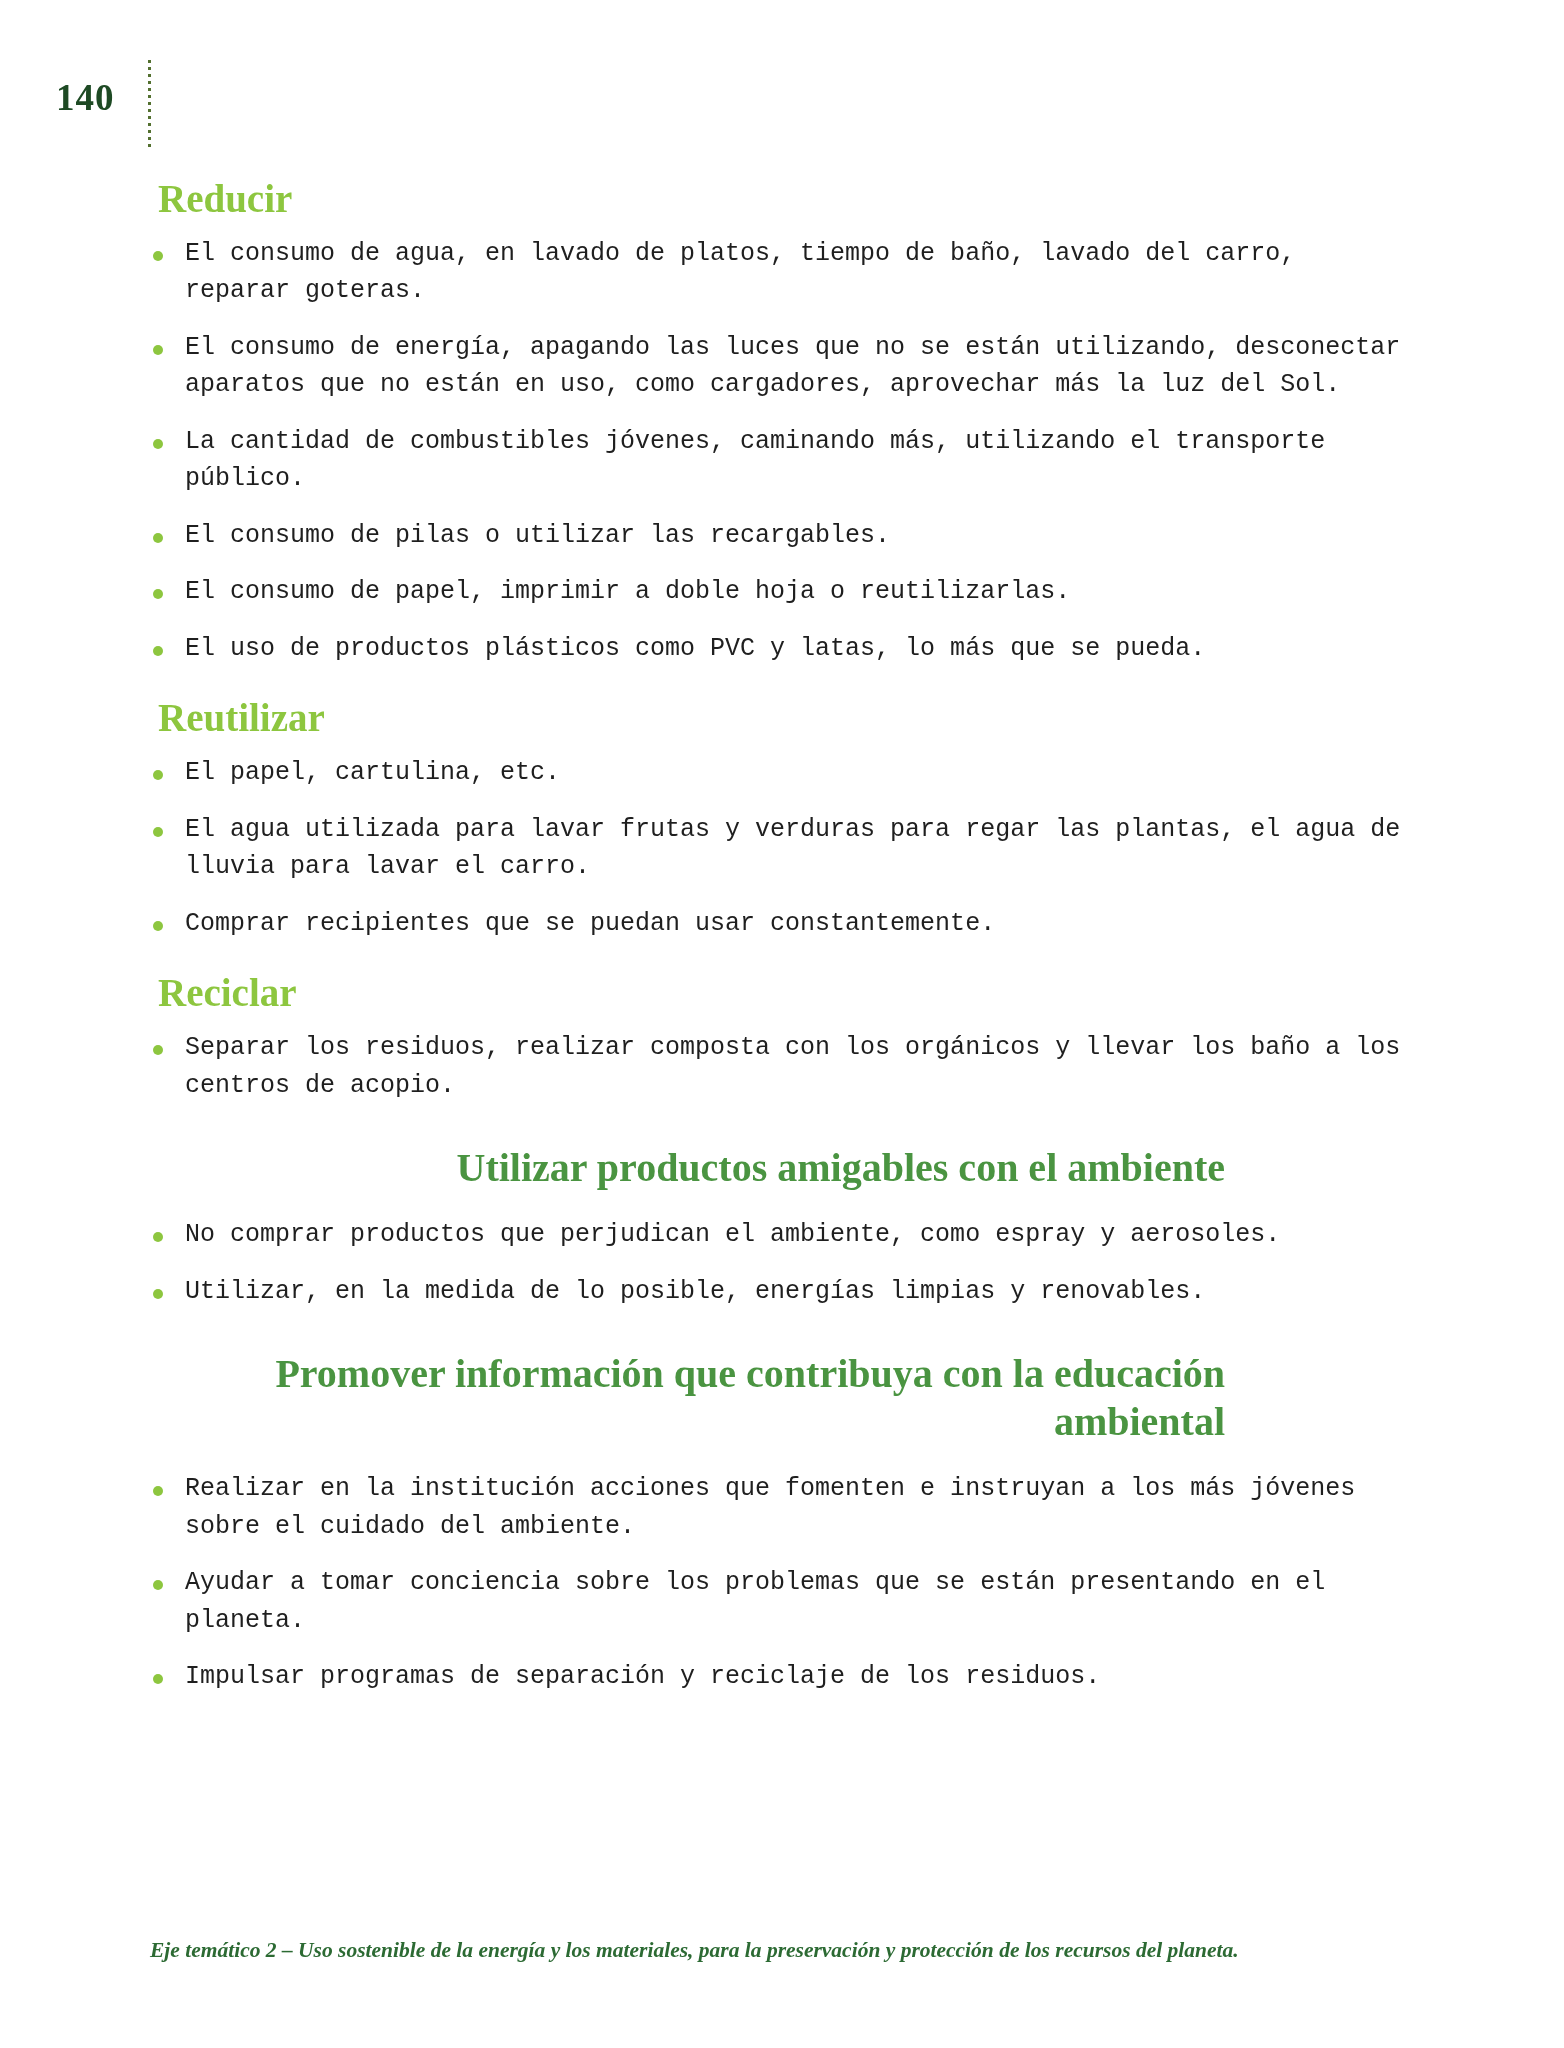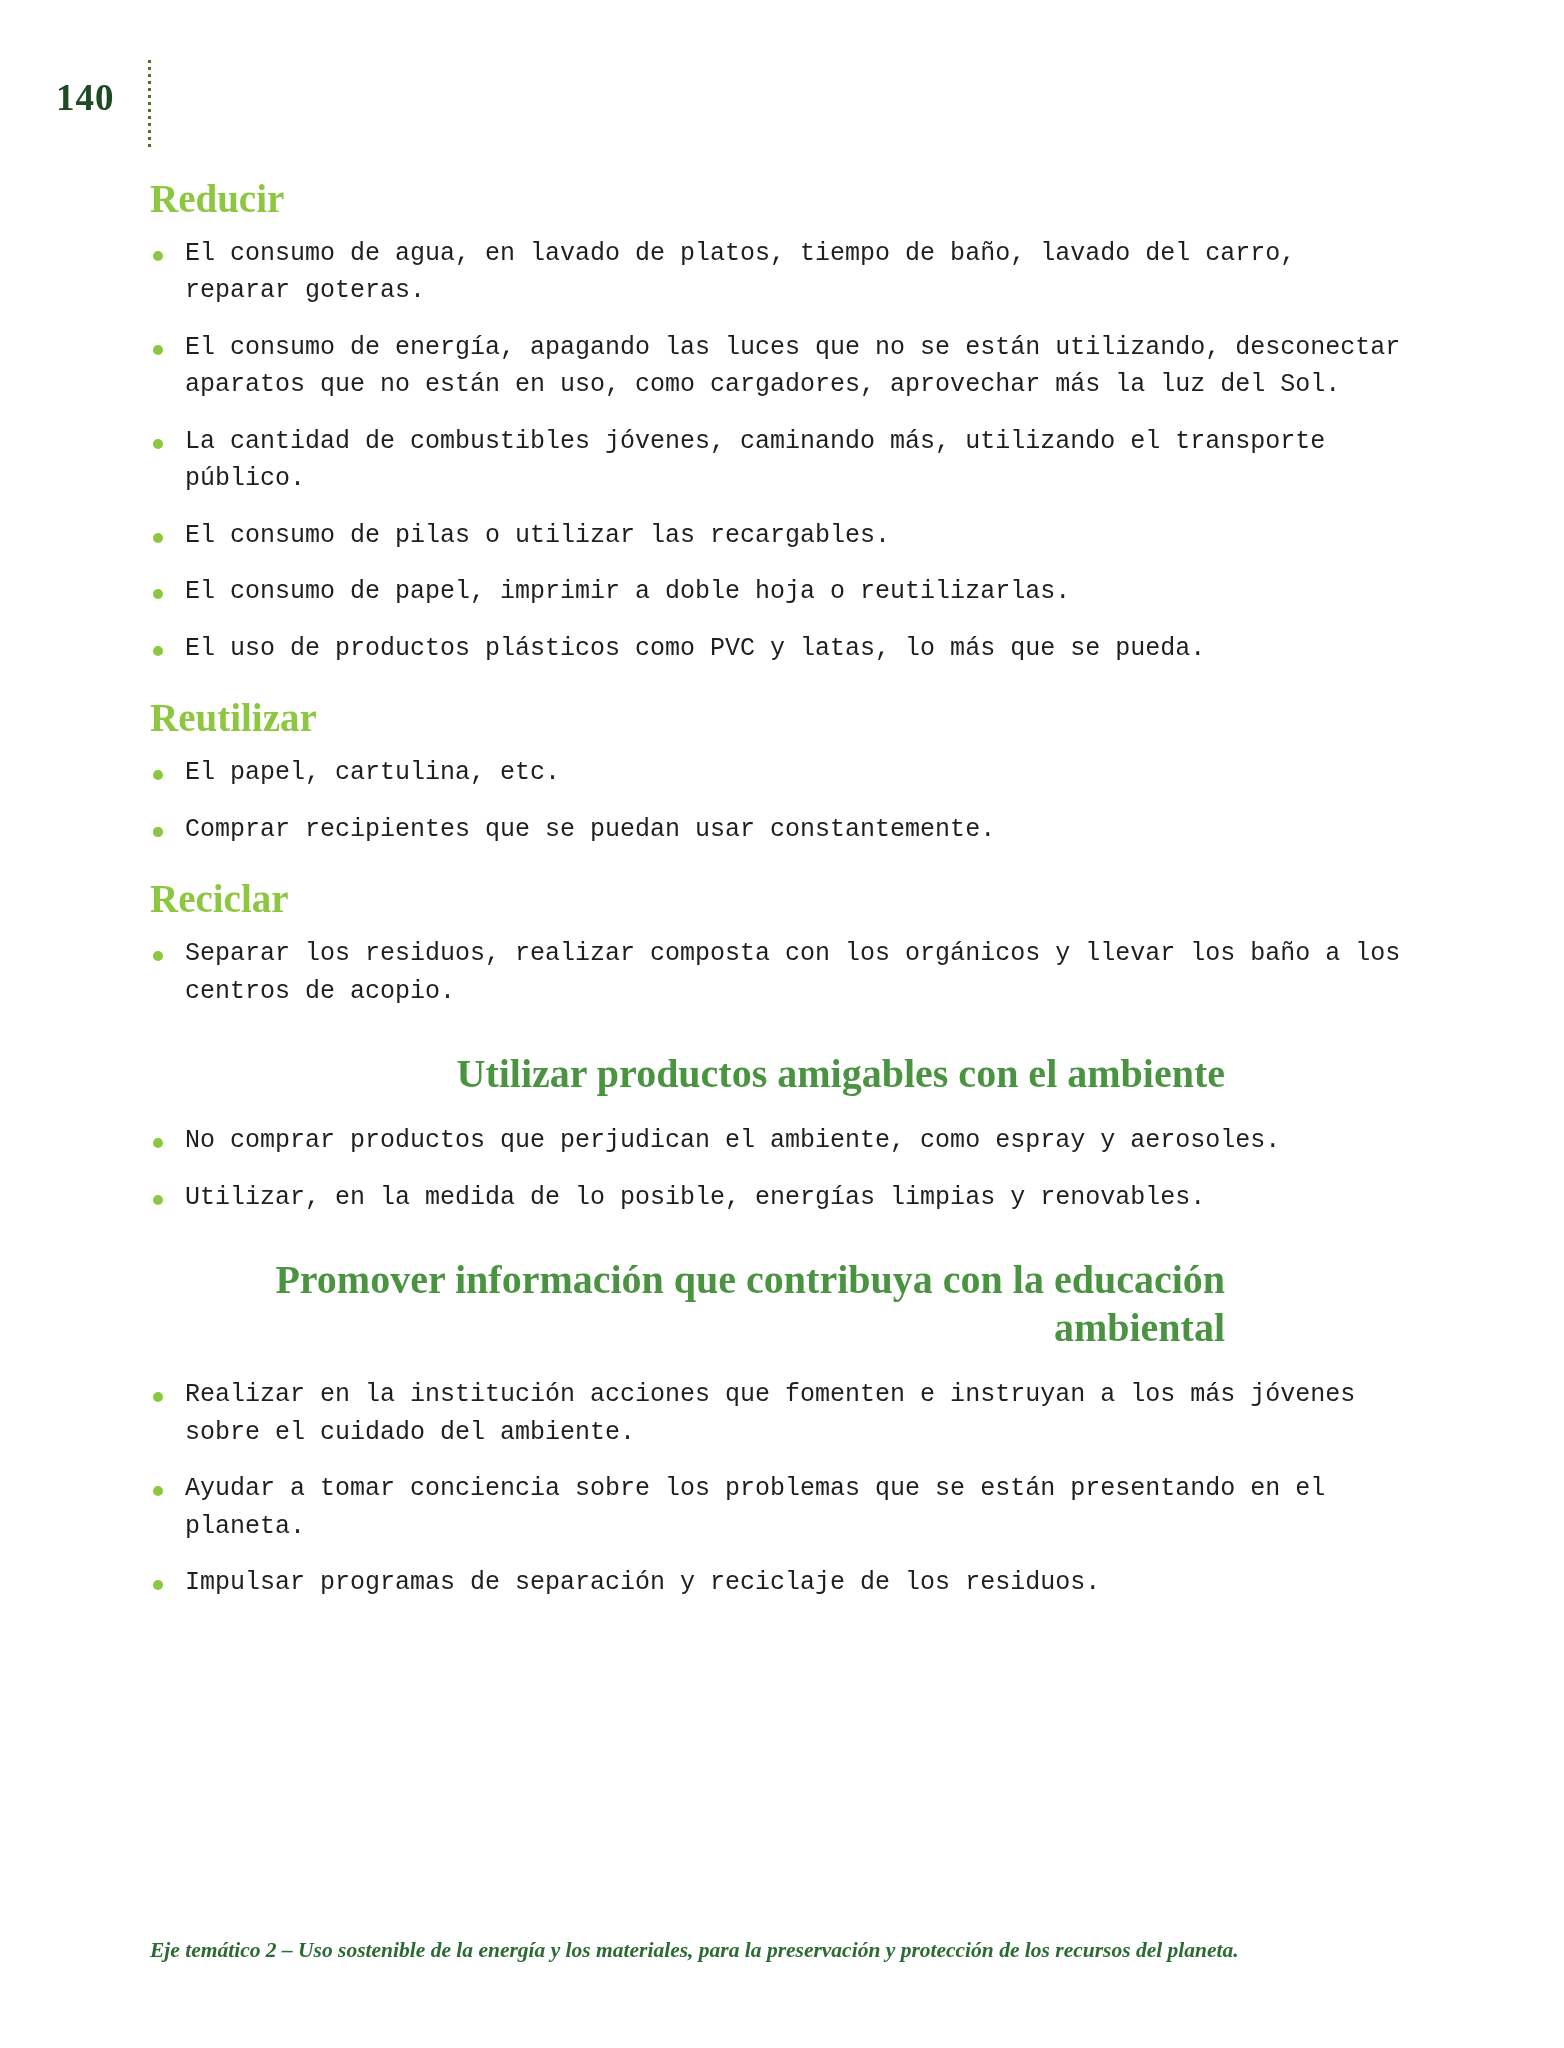--- a/index.html
+++ b/index.html
@@ -40,21 +40,21 @@
 
   
   .content {
     position: absolute;
     left: 150px;
     top: 178px;
     width: 1262px;
   }
 
   .content h2 {
-    margin: 30px 0 14px 0;
+    margin: 30px 0 14px 8px;
     font-size: 39px;
     line-height: 1.1;
     font-weight: bold;
     color: var(--heading-small, #8dc63f);
   }
   .content h2:first-child { margin-top: 0; }
 
   .content h1 {
     margin: 40px 0 24px 0;
     font-size: 40px;
@@ -112,21 +112,21 @@
       <li><span class="dot"></span><span>El consumo de agua, en lavado de platos, tiempo de baño, lavado del carro, reparar goteras.</span></li>
       <li><span class="dot"></span><span>El consumo de energía, apagando las luces que no se están utilizando, desconectar aparatos que no están en uso, como cargadores, aprovechar más la luz del Sol.</span></li>
       <li><span class="dot"></span><span>La cantidad de combustibles jóvenes, caminando más, utilizando el transporte público.</span></li>
       <li><span class="dot"></span><span>El consumo de pilas o utilizar las recargables.</span></li>
       <li><span class="dot"></span><span>El consumo de papel, imprimir a doble hoja o reutilizarlas.</span></li>
       <li><span class="dot"></span><span>El uso de productos plásticos como PVC y latas, lo más que se pueda.</span></li>
     </ul>
     <h2>Reutilizar</h2>
     <ul>
       <li><span class="dot"></span><span>El papel, cartulina, etc.</span></li>
-      <li><span class="dot"></span></li>
+      <li><span class="dot"></span><span>El agua utilizada para lavar frutas y verduras para regar las plantas, el agua de lluvia para lavar el carro.</span></li>
       <li><span class="dot"></span><span>Comprar recipientes que se puedan usar constantemente.</span></li>
     </ul>
     <h2>Reciclar</h2>
     <ul>
       <li><span class="dot"></span><span>Separar los residuos, realizar composta con los orgánicos y llevar los baño a los centros de acopio.</span></li>
     </ul>
     <h1>Utilizar productos amigables con el ambiente</h1>
     <ul>
       <li><span class="dot"></span><span>No comprar productos que perjudican el ambiente, como espray y aerosoles.</span></li>
       <li><span class="dot"></span><span>Utilizar, en la medida de lo posible, energías limpias y renovables.</span></li>

